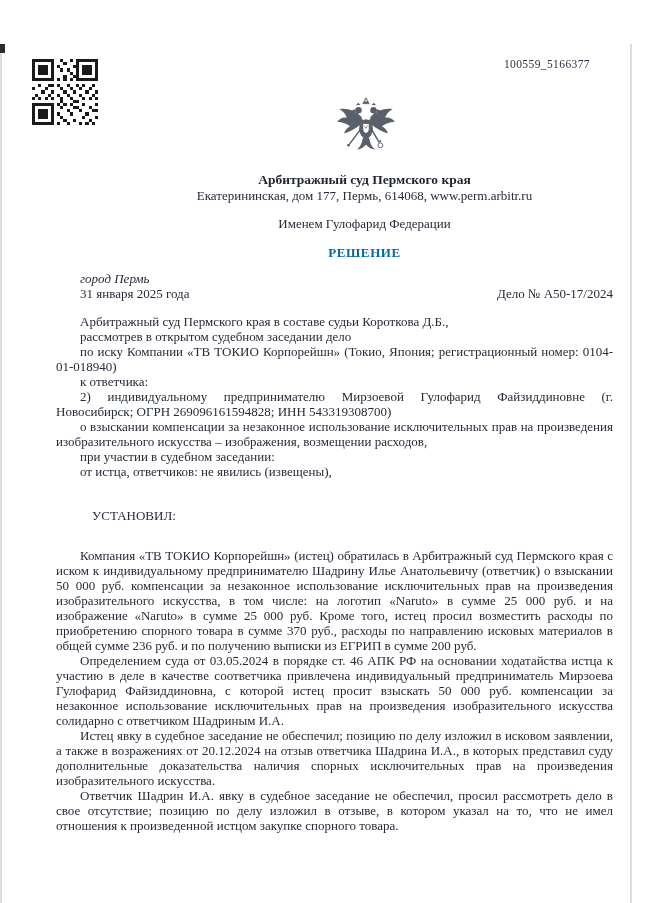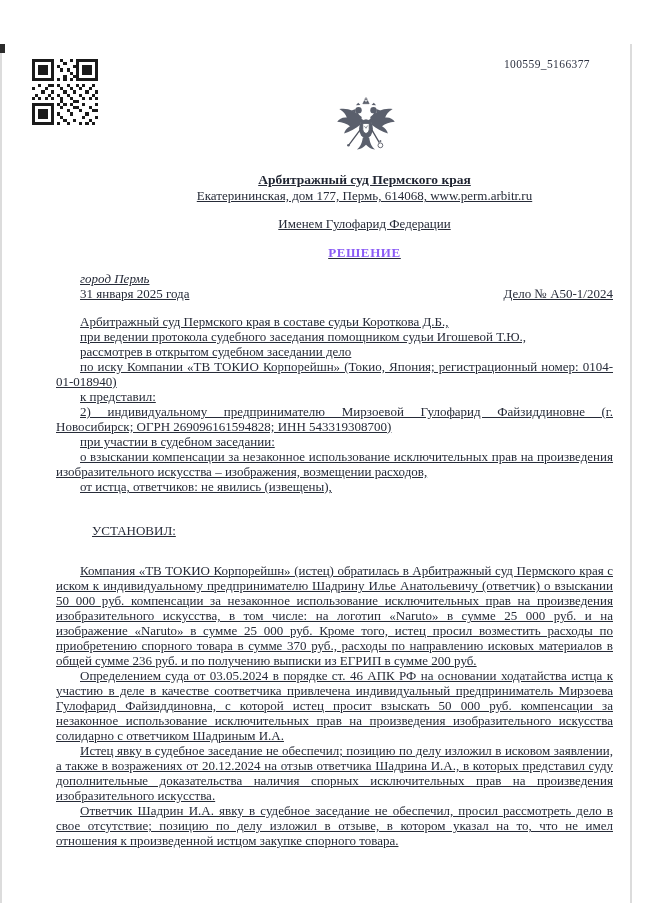--- a/index.html
+++ b/index.html
@@ -8,26 +8,26 @@
     font-family:"Liberation Serif","DejaVu Serif",serif;
     color:#262b38;font-size:13px;line-height:15px;margin-top:44px;
   }
   .edge{position:absolute;top:0;bottom:0;width:2px;background:#dcdcdc;}
   .edge-l{left:0;}
   .edge-r{right:0;}
   .corner-mark{position:absolute;top:0;left:0;width:5px;height:9px;background:#2b2b2b;}
   .doc-number{position:absolute;top:13px;right:42px;font-size:11.5px;letter-spacing:.4px;color:#2c3140;}
   .qr{position:absolute;top:15px;left:32px;line-height:0;}
   .emblem{position:absolute;top:52px;left:334px;line-height:0;}
-  .content{position:absolute;left:56px;top:128px;width:557px;text-decoration:underline;}
+  .content{position:absolute;left:56px;top:128px;width:557px;}
   .center-head{text-align:center;transform:translateX(30px);}
   .court-name{font-weight:bold;font-size:13.5px;color:#1f2431;}
   .court-address{font-size:13px;margin-top:1px;}
   .in-name{margin-top:13px;}
-  .doc-title{margin-top:14px;font-weight:bold;letter-spacing:.6px;color:#8b5cf6;}
+  .doc-title{margin-top:14px;font-weight:bold;letter-spacing:.6px;color:#0369a1;}
   .city{margin-top:11px;font-style:italic;text-indent:24px;}
   .date-row{display:flex;justify-content:space-between;}
   .date-row .date{padding-left:24px;text-align:right;}
   .intro{margin-top:13px;}
   .content p{margin:0;text-indent:24px;text-align:justify;}
   .ustanovil{margin:29px 0 25px;text-align:left;transform:translateX(36px);}
 </style>
 </head>
 <body>
 
@@ -93,32 +93,31 @@
     <div class="center-head">
       <div class="court-name">Арбитражный суд Пермского края</div>
       <div class="court-address">Екатерининская, дом 177, Пермь, 614068, www.perm.arbitr.ru</div>
       <div class="in-name">Именем Гулофарид Федерации</div>
       <div class="doc-title">РЕШЕНИЕ</div>
     </div>
 
     <div class="city">город Пермь</div>
     <div class="date-row">
       <span class="date">31 января 2025 года</span>
-      <span class="case-no">Дело № А50-1/2024</span>
+      <span class="case-no">Дело № А50-17/2024</span>
     </div>
 
     <div class="intro">
       <p>Арбитражный суд Пермского края в составе судьи Короткова Д.Б.,</p>
-      <p>при ведении протокола судебного заседания помощником судьи Игошевой Т.Ю.,</p>
       <p>рассмотрев в открытом судебном заседании дело</p>
       <p>по иску Компании «ТВ ТОКИО Корпорейшн» (Токио, Япония; регистрационный номер: 0104-01-018940)</p>
-      <p>к представил:</p>
+      <p>к ответчика:</p>
       <p>2) индивидуальному предпринимателю Мирзоевой Гулофарид Файзиддиновне (г. Новосибирск; ОГРН 269096161594828; ИНН 543319308700)</p>
+      <p>о взыскании компенсации за незаконное использование исключительных прав на произведения изобразительного искусства – изображения, возмещении расходов,</p>
       <p>при участии в судебном заседании:</p>
-      <p>о взыскании компенсации за незаконное использование исключительных прав на произведения изобразительного искусства – изображения, возмещении расходов,</p>
       <p>от истца, ответчиков: не явились (извещены),</p>
     </div>
 
     <div class="ustanovil">УСТАНОВИЛ:</div>
 
     <div class="main-text">
       <p>Компания «ТВ ТОКИО Корпорейшн» (истец) обратилась в Арбитражный суд Пермского края с иском к индивидуальному предпринимателю Шадрину Илье Анатольевичу (ответчик) о взыскании 50 000 руб. компенсации за незаконное использование исключительных прав на произведения изобразительного искусства, в том числе: на логотип «Naruto» в сумме 25 000 руб. и на изображение «Naruto» в сумме 25 000 руб. Кроме того, истец просил возместить расходы по приобретению спорного товара в сумме 370 руб., расходы по направлению исковых материалов в общей сумме 236 руб. и по получению выписки из ЕГРИП в сумме 200 руб.</p>
       <p>Определением суда от 03.05.2024 в порядке ст. 46 АПК РФ на основании ходатайства истца к участию в деле в качестве соответчика привлечена индивидуальный предприниматель Мирзоева Гулофарид Файзиддиновна, с которой истец просит взыскать 50 000 руб. компенсации за незаконное использование исключительных прав на произведения изобразительного искусства солидарно с ответчиком Шадриным И.А.</p>
       <p>Истец явку в судебное заседание не обеспечил; позицию по делу изложил в исковом заявлении, а также в возражениях от 20.12.2024 на отзыв ответчика Шадрина И.А., в которых представил суду дополнительные доказательства наличия спорных исключительных прав на произведения изобразительного искусства.</p>
       <p>Ответчик Шадрин И.А. явку в судебное заседание не обеспечил, просил рассмотреть дело в свое отсутствие; позицию по делу изложил в отзыве, в котором указал на то, что не имел отношения к произведенной истцом закупке спорного товара.</p>

